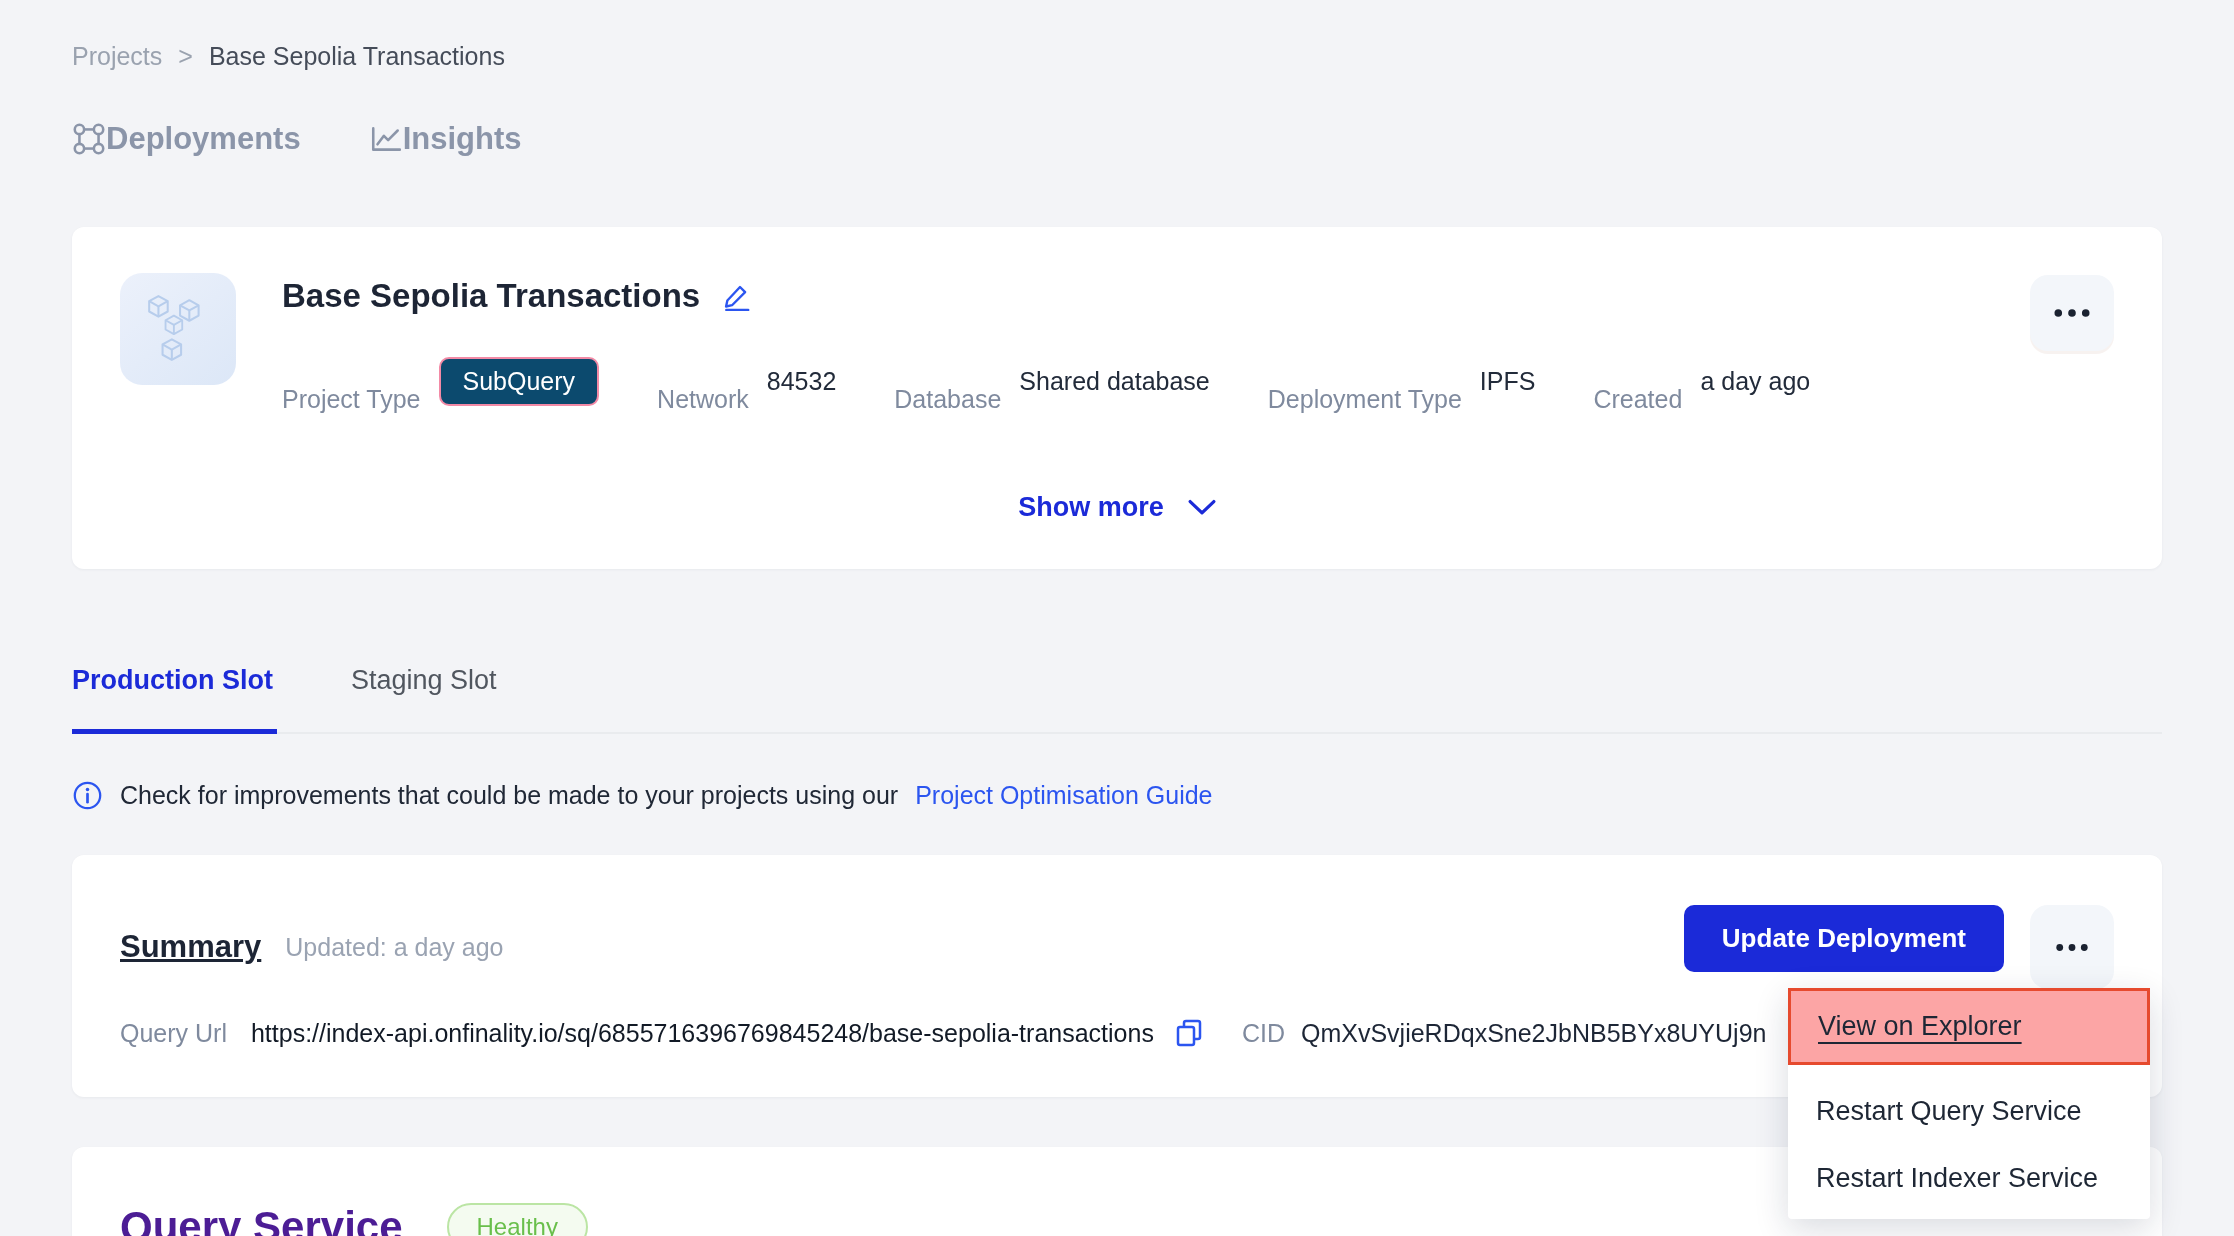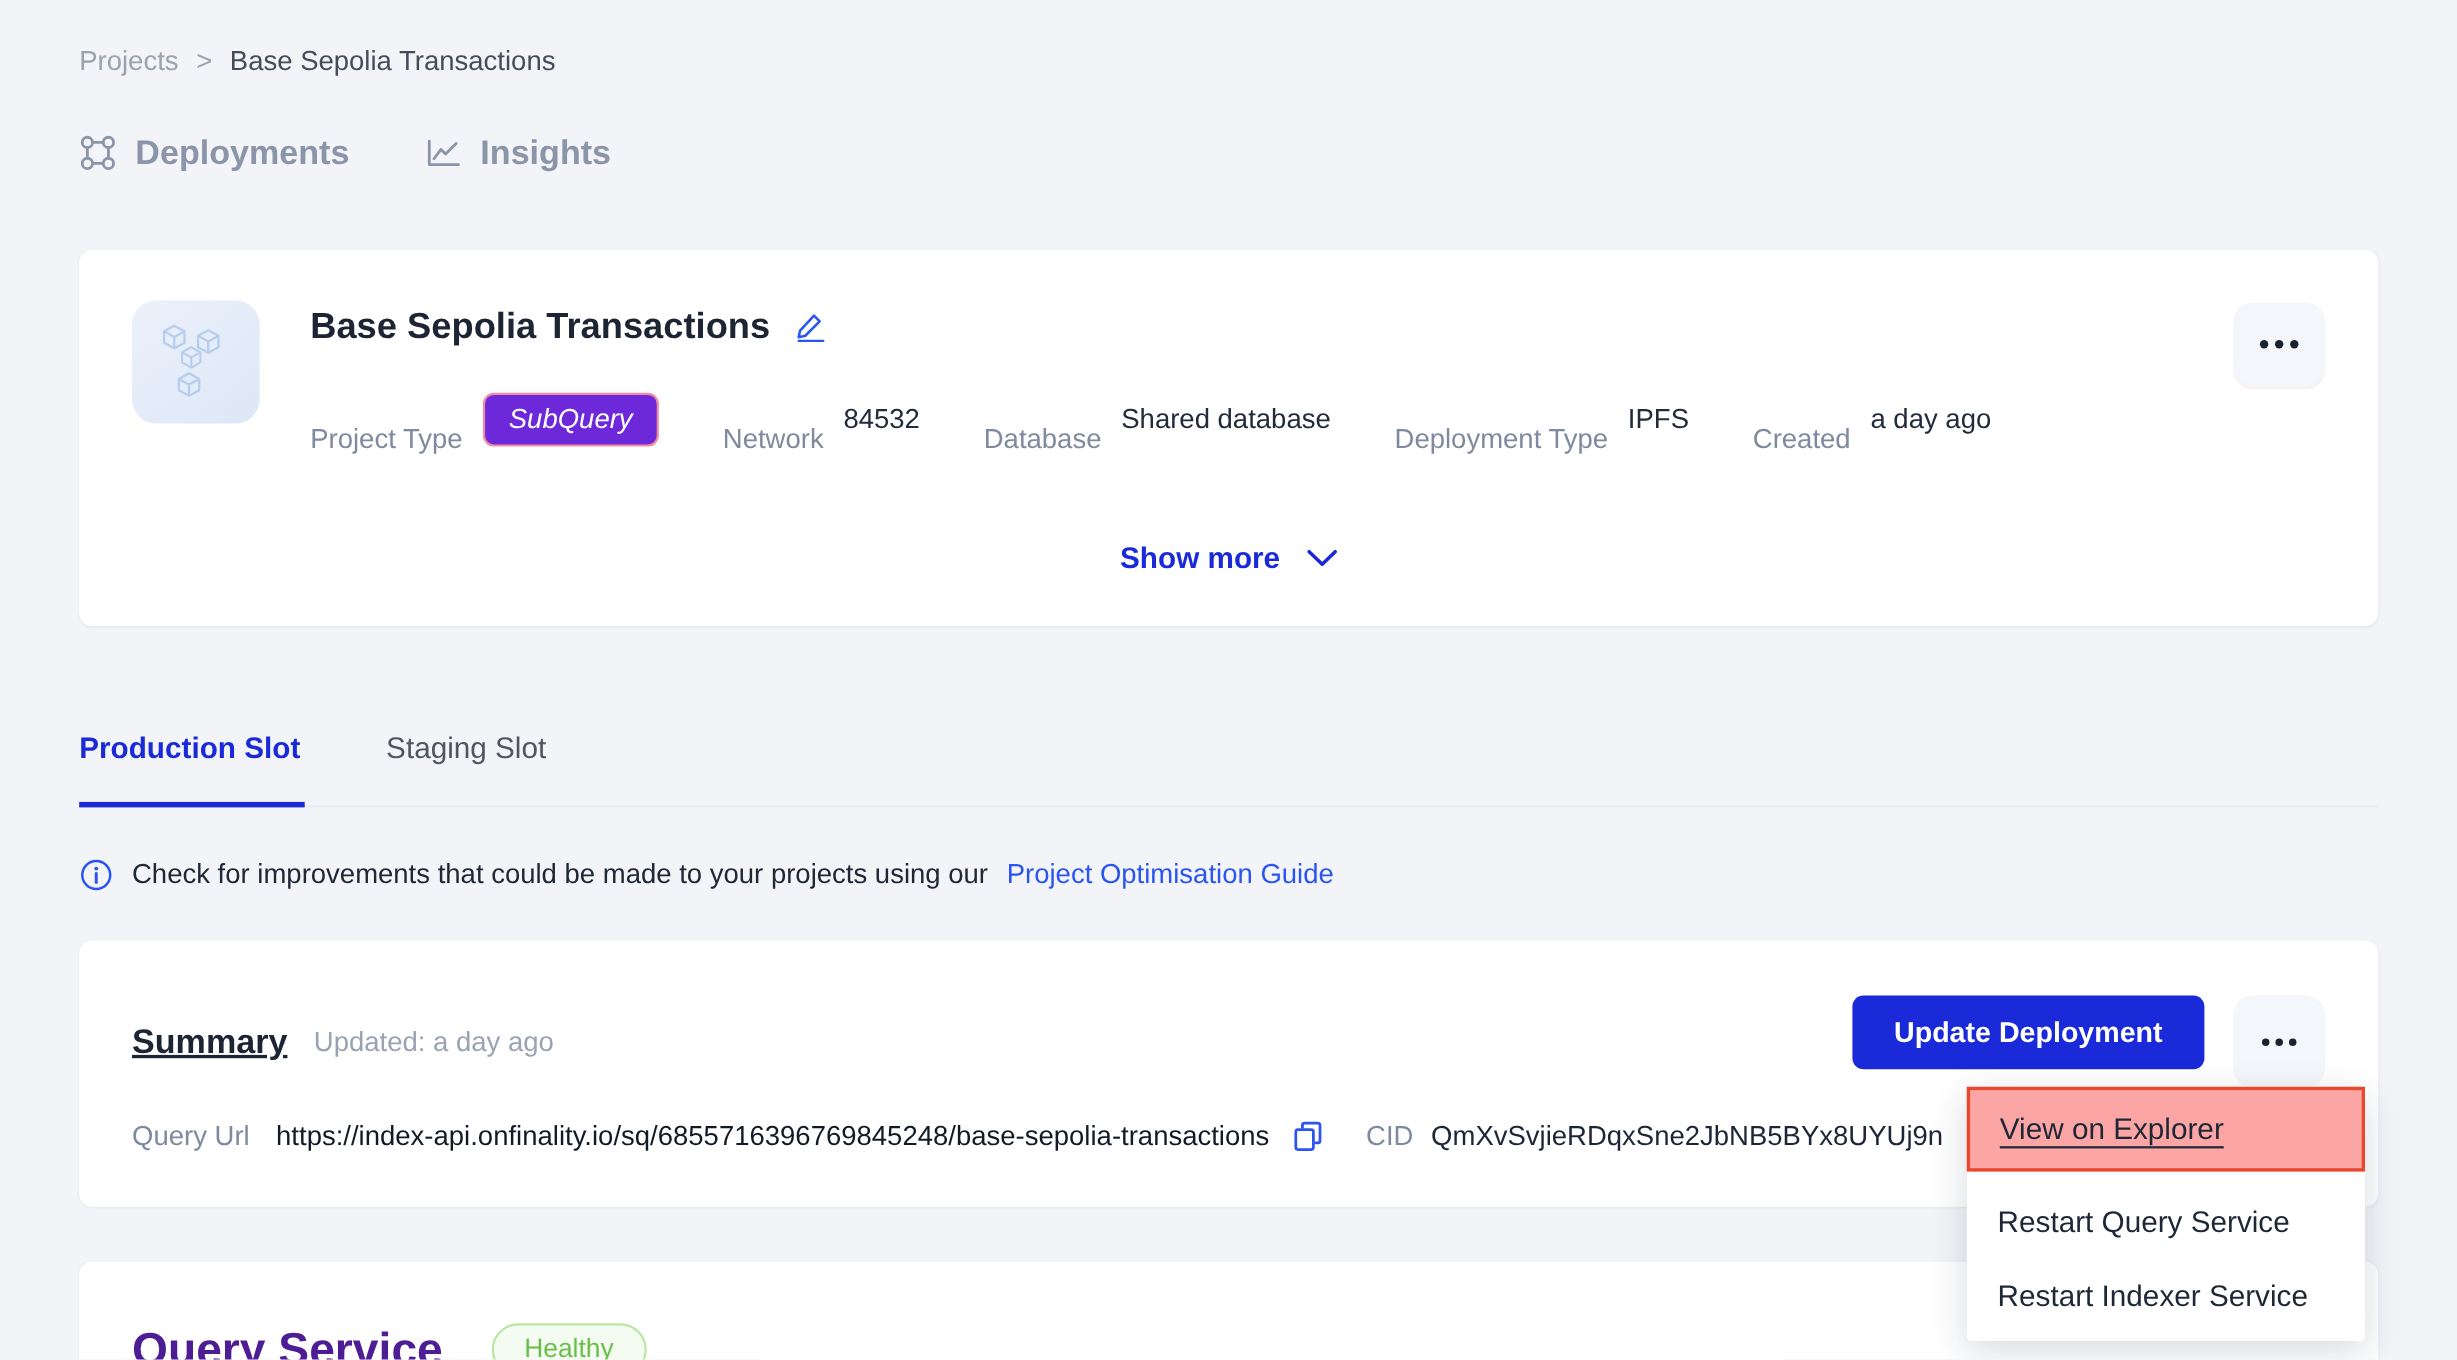--- a/index.html
+++ b/index.html
@@ -10,40 +10,40 @@
     color:#1f2836;
   }
   .page { padding:0 72px; }
 
   
   .breadcrumb { padding-top:42px; display:flex; align-items:center; gap:16px; font-size:25px; color:#9aa2af; }
   .breadcrumb .crumb-current { color:#454c59; }
 
   
   .nav-tabs { margin-top:50px; display:flex; align-items:center; gap:68px; }
-  .nav-tab { display:flex; align-items:center; gap:17px; font-size:31px; font-weight:600; color:#8b95a9; cursor:pointer; }
+  .nav-tab { display:flex; align-items:center; font-size:31px; font-weight:600; color:#8b95a9; cursor:pointer; }
 
   
   .card { background:#fff; border-radius:12px; box-shadow:0 1px 3px rgba(25,35,60,.05); }
 
   
   .project-card { margin-top:70px; padding:46px 48px 46px; position:relative; }
   .project-head { display:flex; }
   .proj-icon-box { width:116px; height:112px; border-radius:22px; flex:0 0 auto;
     background:linear-gradient(140deg,#ecf1fb 0%,#dce7f7 100%);
     display:flex; align-items:center; justify-content:center; }
   .proj-info { margin-left:46px; padding-top:4px; }
   .proj-title-row { display:flex; align-items:center; gap:22px; }
   .proj-title { font-size:33px; font-weight:600; color:#1d2535; }
   .edit-btn { background:none; border:none; cursor:pointer; display:flex; align-items:center; }
   .meta-row { margin-top:34px; display:flex; align-items:center; gap:58px; font-size:25px; }
   .meta { display:flex; align-items:center; gap:18px; white-space:nowrap; }
   .meta-lbl { color:#7f8a9e;margin-top:36px; }
   .meta-val { color:#222b3a; }
-  .badge-pink { background:#6d28d9; border:2px solid #f38aa6; color:#fff; padding:8px 22px; border-radius:10px; font-size:25px;font-style:italic; }
+  .badge-pink { background:#0c4a6e; border:2px solid #f38aa6; color:#fff; padding:8px 22px; border-radius:10px; font-size:25px; }
   .more-btn { position:absolute; top:48px; right:48px; width:84px; height:76px; border-radius:18px;
     background:#f3f6fa; border:none; cursor:pointer; display:flex; align-items:center; justify-content:center;
     box-shadow:0 3px 0 rgba(240,230,225,.5); }
   .show-more { margin-top:78px; display:flex; justify-content:center; align-items:center; gap:24px;
     color:#1b2ad8; font-size:27px; font-weight:600; cursor:pointer; }
 
   
   .slot-tabs { margin-top:96px; display:flex; border-bottom:2px solid #e9ebee; }
   .slot-tab { position:relative; font-size:27px; color:#50565f; padding:0 4px 36px 0; cursor:pointer; }
   .slot-tab + .slot-tab { margin-left:74px; }

